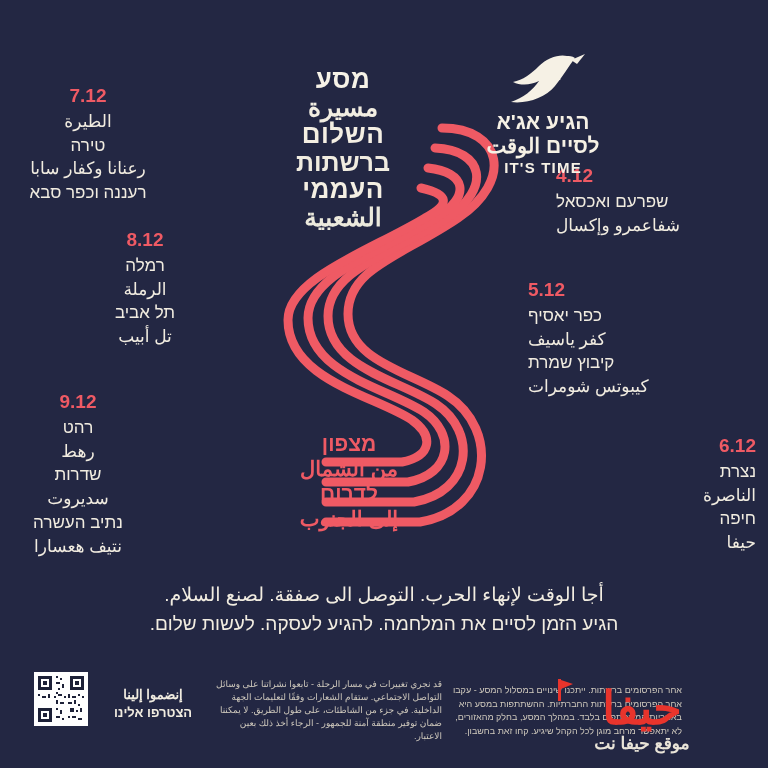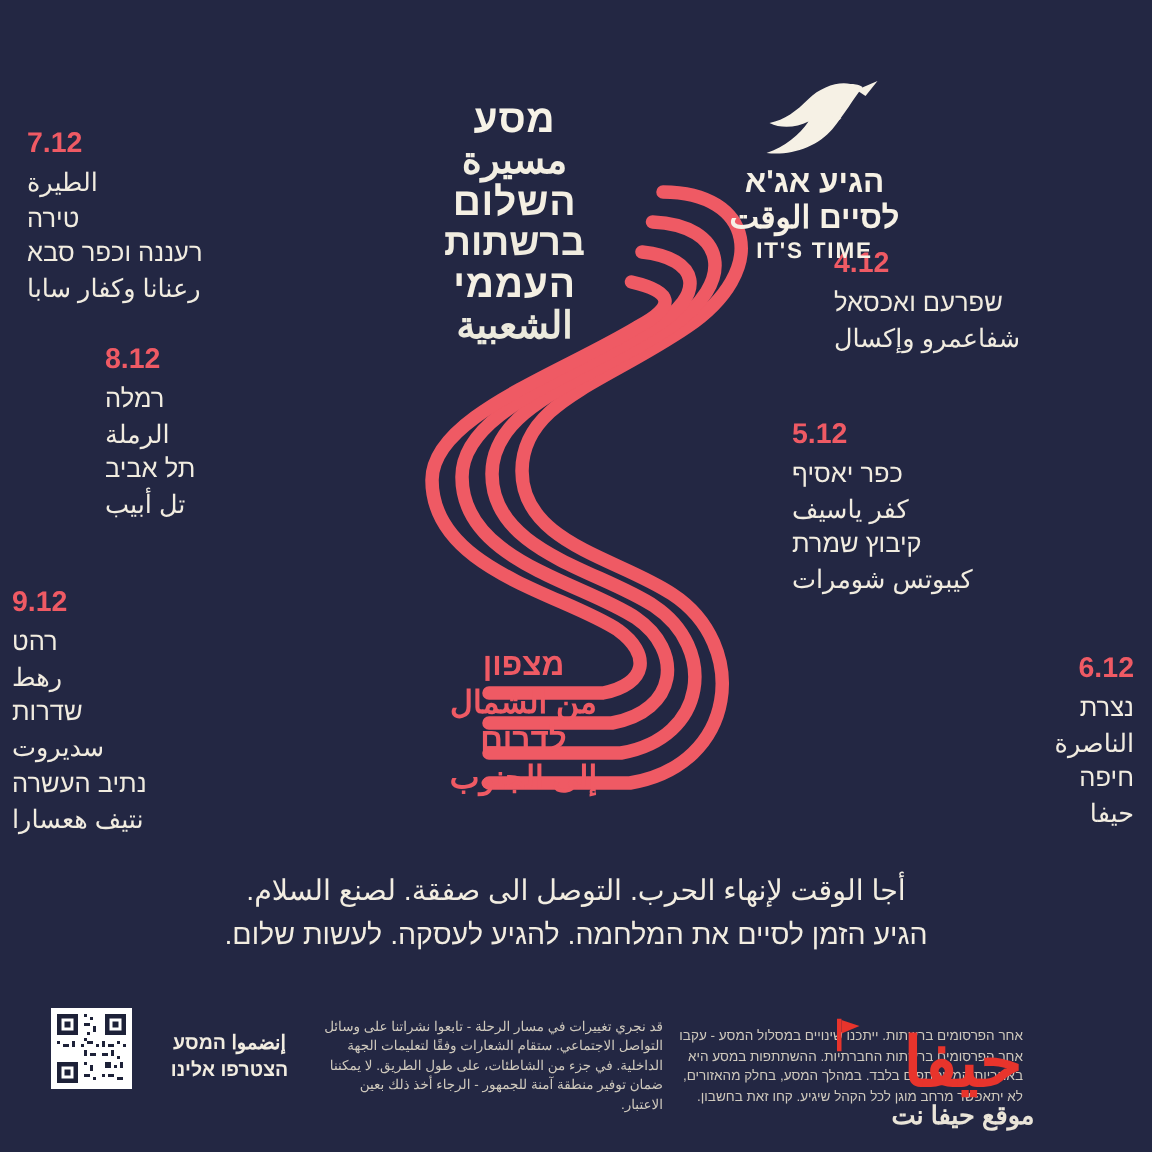--- a/index.html
+++ b/index.html
@@ -128,21 +128,21 @@
     font-weight: bold;
     font-size: 19px;
     line-height: 1.25;
     margin-bottom: 2px;
   }
   .stop .place {
     color: #f1ece0;
     font-size: 17px;
     line-height: 1.4;
   }
-  .stop.left  { text-align: left; }
+  .stop.left  { text-align: center; }
   .stop.right { text-align: left; }
 
   
   #slogan {
     position: absolute;
     left: 0;
     top: 580px;
     width: 768px;
     text-align: center;
     direction: rtl;
@@ -276,22 +276,22 @@
     </svg>
     <div class="l-he">הגיע אג'א</div>
     <div class="l-ar">לסיים الوقت</div>
     <div class="l-en">IT'S TIME</div>
   </div>
 
   <div class="stop left" style="left:18px; top:84px; width:140px;">
     <div class="date">7.12</div>
     <div class="place">الطيرة</div>
     <div class="place">טירה</div>
+    <div class="place">رعنانا وكفار سابا</div>
     <div class="place">רעננה וכפר סבא</div>
-    <div class="place">رعنانا وكفار سابا</div>
   </div>
 
   <div class="stop left" style="left:70px; top:228px; width:150px;">
     <div class="date">8.12</div>
     <div class="place">רמלה</div>
     <div class="place">الرملة</div>
     <div class="place">תל אביב</div>
     <div class="place">تل أبيب</div>
   </div>
 
@@ -374,21 +374,21 @@
           <rect x="21" y="19" width="1" height="1"></rect>
           <rect x="23" y="18" width="1" height="2"></rect>
         <rect x="17" y="22" width="1" height="1"></rect>
           <rect x="19" y="22" width="2" height="1"></rect>
           <rect x="22" y="23" width="2" height="1"></rect>
       </g>
     </svg>
   </div>
 
   <div id="join">
-    <div class="j">إنضموا המסע</div>
+    <div class="j">إنضموا إلينا</div>
     <div class="j">הצטרפו אלינו</div>
   </div>
 
   <div id="disclaimer-ar">قد نجري تغييرات في مسار الرحلة - تابعوا نشراتنا على وسائل التواصل الاجتماعي. ستقام الشعارات وفقًا لتعليمات الجهة الداخلية. في جزء من الشاطئات، على طول الطريق. لا يمكننا ضمان توفير منطقة آمنة للجمهور - الرجاء أخذ ذلك بعين الاعتبار.</div>
   <div id="disclaimer-he">אחר הפרסומים ברשתות. ייתכנו שינויים במסלול המסע - עקבו אחר הפרסומים ברשתות החברתיות. ההשתתפות במסע היא באחריות המשתתפים בלבד. במהלך המסע, בחלק מהאזורים, לא יתאפשר מרחב מוגן לכל הקהל שיגיע. קחו זאת בחשבון.</div>
 
   <div id="brand">
     <svg class="flag" viewBox="0 0 16 22" aria-hidden="true">
       <rect x="0" y="0" width="3" height="22" fill="#e8342c"></rect>
       <path d="M3 1 L15 5 L3 10 Z" fill="#e8342c"></path>

